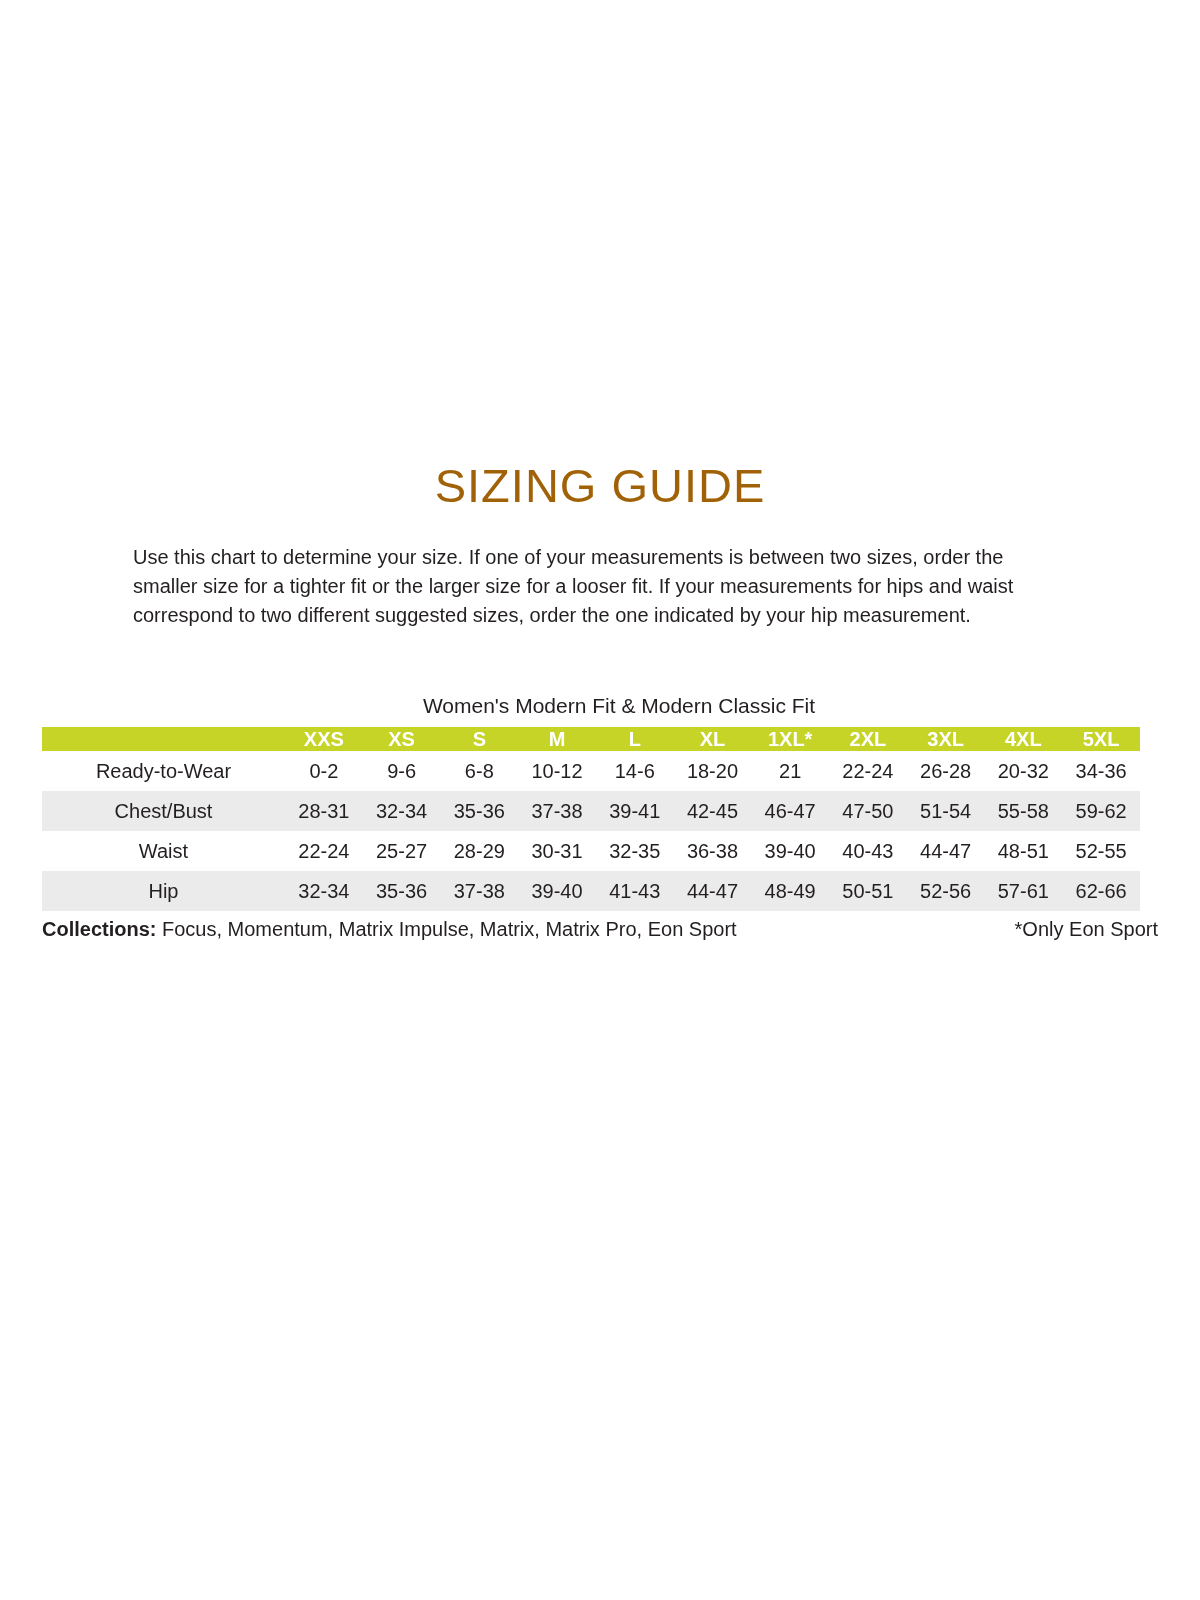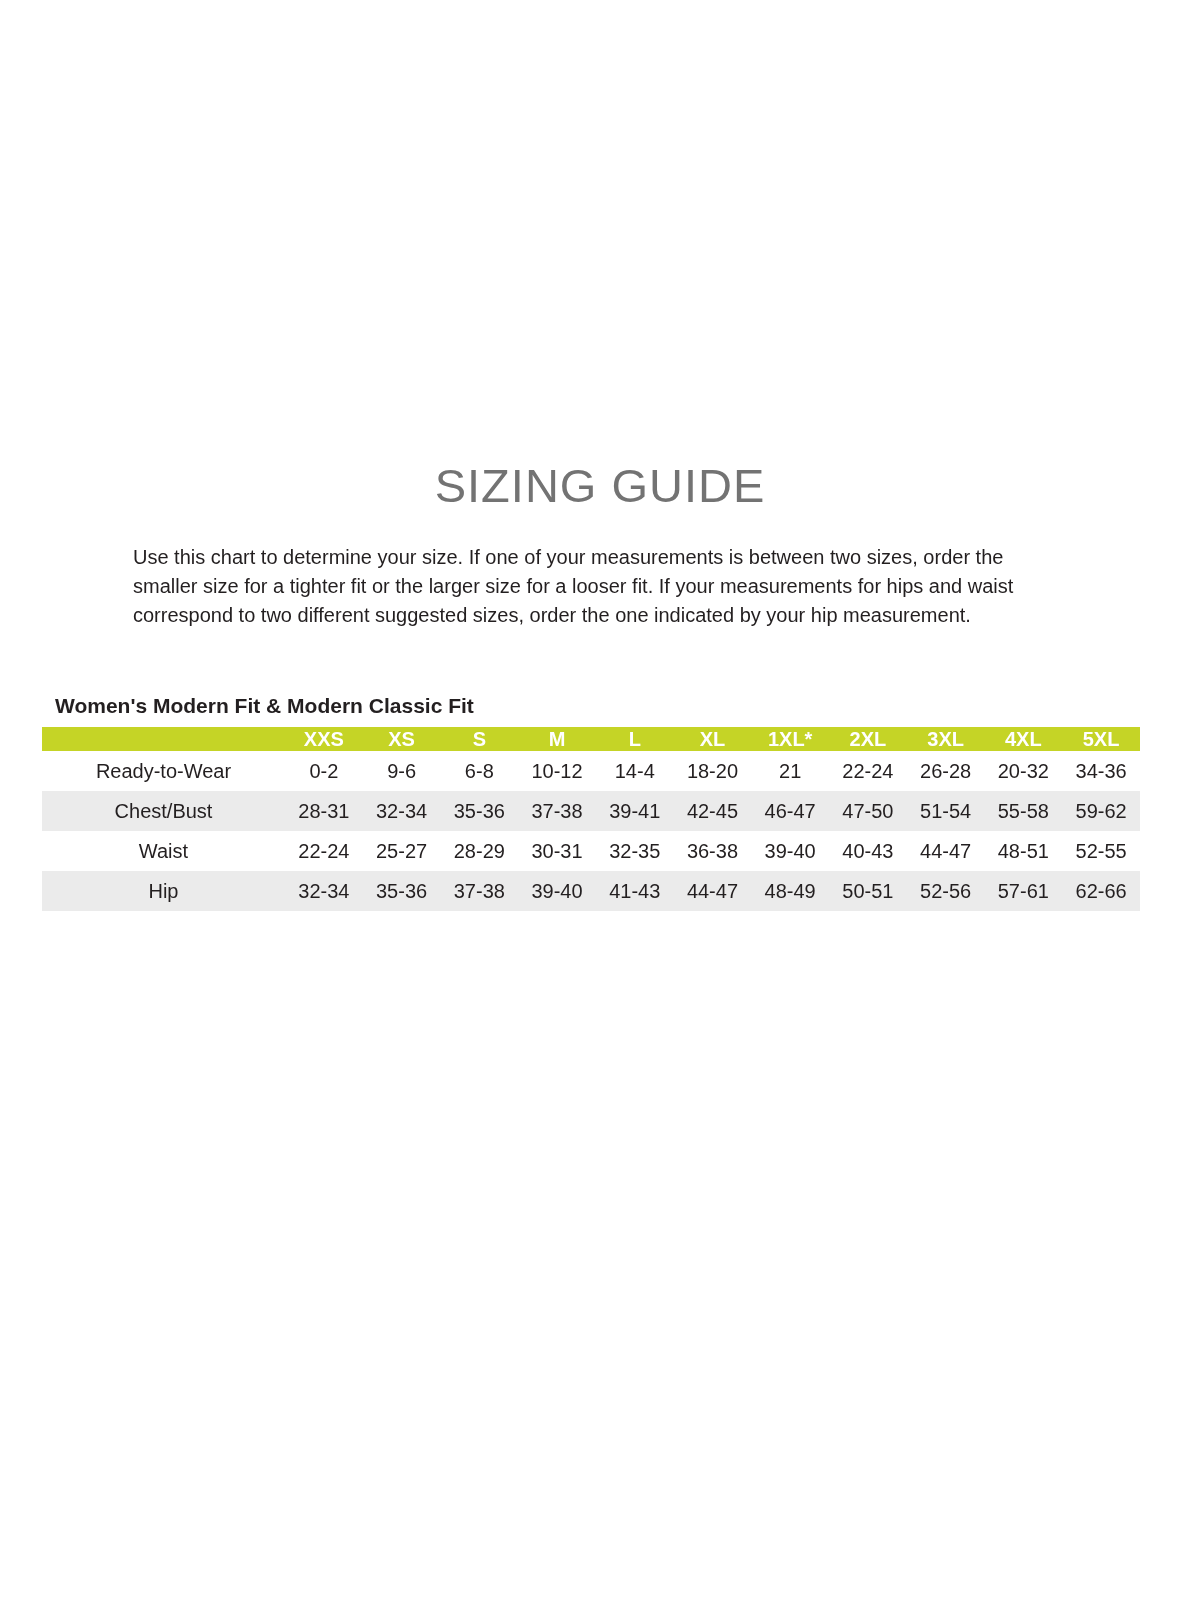--- a/index.html
+++ b/index.html
@@ -19,33 +19,34 @@
     width: 1200px;
     height: 1600px;
     padding-top: 458px;
   }
   .title {
     margin: 0 0 30px 0;
     text-align: center;
     font-size: 47px;
     font-weight: 400;
     letter-spacing: 1px;
-    color: #737373;
+    color: #a16207;
   }
   .intro {
     margin: 0 0 0 133px;
     width: 918px;
     font-size: 20px;
     line-height: 29px;
     font-weight: 400;
   }
   .section-title {
     margin: 64px 17px 9px 55px;
     font-size: 21px;
-    font-weight: 700;
+    font-weight: 400;
+    text-align: center;
   }
   table.size-table {
     margin-left: 42px;
     width: 1098px;
     border-collapse: collapse;
     table-layout: fixed;
     font-size: 20px;
     text-align: center;
   }
   table.size-table col.label-col { width: 243px; }
@@ -116,21 +117,21 @@
           <th>5XL</th>
         </tr>
     </thead>
     <tbody>
         <tr>
           <th>Ready-to-Wear</th>
           <td>0-2</td>
           <td>9-6</td>
           <td>6-8</td>
           <td>10-12</td>
-          <td>14-4</td>
+          <td>14-6</td>
           <td>18-20</td>
           <td>21</td>
           <td>22-24</td>
           <td>26-28</td>
           <td>20-32</td>
           <td>34-36</td>
         </tr>
         <tr class="alt">
           <th>Chest/Bust</th>
           <td>28-31</td>
@@ -169,14 +170,20 @@
           <td>44-47</td>
           <td>48-49</td>
           <td>50-51</td>
           <td>52-56</td>
           <td>57-61</td>
           <td>62-66</td>
         </tr>
       </tbody>
   </table>
 
+  <div class="below-row">
+    <div class="collections">
+      <span class="bold">Collections:</span><span> Focus, Momentum, Matrix Impulse, Matrix, Matrix Pro, Eon Sport</span>
+    </div>
+    <div class="footnote">*Only Eon Sport</div>
+  </div>
 
 </div>
 
 </body></html>

